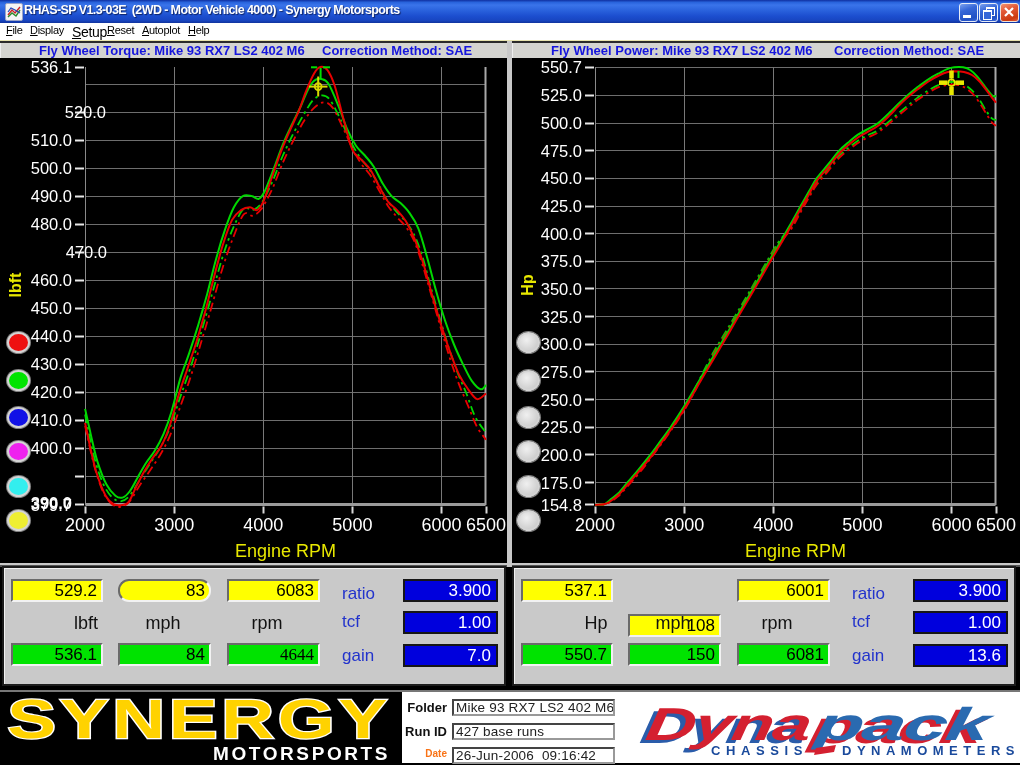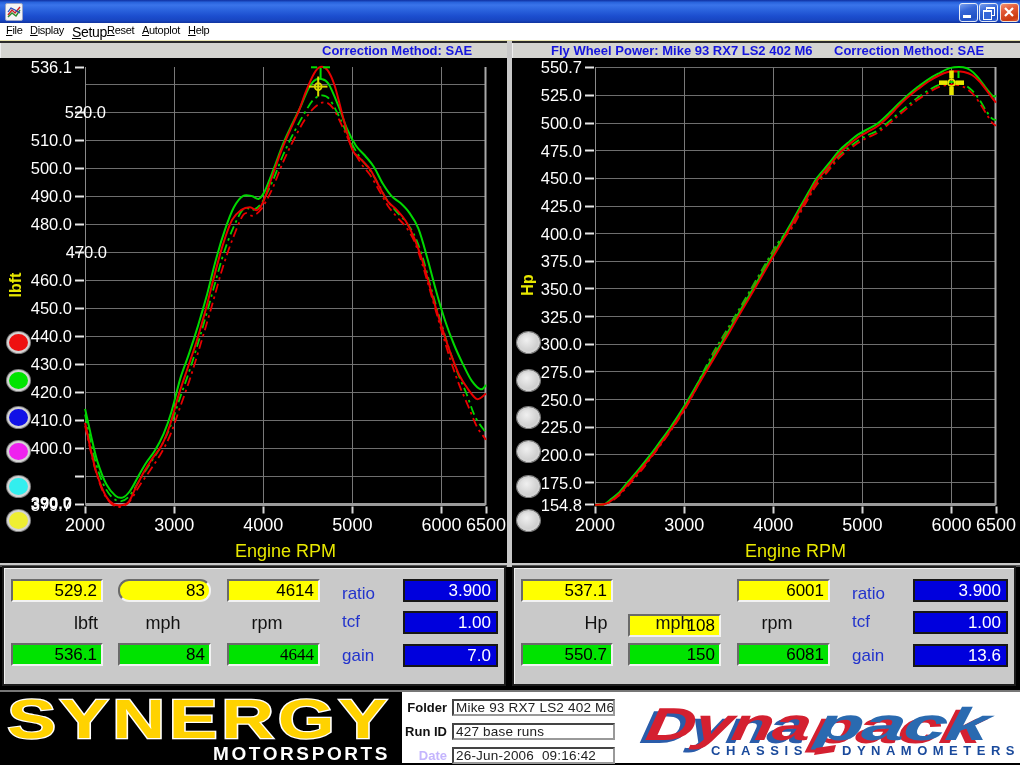--- a/index.html
+++ b/index.html
@@ -21,20 +21,22 @@
 
 <div class="abs" style="left:0;top:0;width:1020px;height:23px;
 background:linear-gradient(180deg,#0f2fa0 0%,#2863dc 10%,#3a74ea 22%,#2a62dd 45%,#1c4ecf 70%,#1846c2 88%,#10339e 100%);">
  <div class="abs" style="left:5px;top:3px;width:16px;height:16px;background:#f4f4f4;border:1px solid #9aa4c8;border-radius:2px;">
   <svg width="16" height="16" style="position:absolute;left:0;top:0">
    <polyline points="2,11 6,6 9,9 14,3" stroke="#cc2222" stroke-width="1.4" fill="none"></polyline>
    <polyline points="2,13 6,9 10,12 14,6" stroke="#2a8a2a" stroke-width="1.4" fill="none"></polyline>
    <polyline points="2,8 5,4 9,6 14,9" stroke="#2244bb" stroke-width="1.2" fill="none"></polyline>
   </svg>
  </div>
+ <div class="abs" style="left:24px;top:3px;font-size:12.5px;font-weight:bold;color:#fff;
+  text-shadow:1px 1px 1px rgba(0,0,30,.6);letter-spacing:-0.6px;">RHAS-SP V1.3-03E&nbsp; (2WD - Motor Vehicle 4000) - Synergy Motorsports</div>
  <div class="abs" style="left:959px;top:3px;width:17px;height:17px;border-radius:3px;border:1px solid #e6ecf8;
   background:linear-gradient(160deg,#7ba1ef 0%,#3667d8 35%,#2251c4 80%,#3b68d8 100%);">
   <div class="abs" style="left:3px;top:11px;width:8px;height:3px;background:#fff;"></div>
     </div>
  <div class="abs" style="left:979px;top:3px;width:17px;height:17px;border-radius:3px;border:1px solid #e6ecf8;
   background:linear-gradient(160deg,#7ba1ef 0%,#3667d8 35%,#2251c4 80%,#3b68d8 100%);">
   <div class="abs" style="left:5.5px;top:2.5px;width:7px;height:6px;border:1px solid #fff;border-top-width:2px;"></div>
   <div class="abs" style="left:2.5px;top:6px;width:7px;height:6.5px;border:1px solid #fff;border-top-width:2px;background:#3667d8;"></div>
     </div>
  <div class="abs" style="left:1000px;top:3px;width:17px;height:17px;border-radius:3px;border:1px solid #f0e2da;
@@ -51,20 +53,21 @@
 <div class="abs" style="left:72px;top:1px;font-size:14px;letter-spacing:-0.3px;color:#000;"><span style="text-decoration:underline">S</span>etup</div>
 <div class="abs" style="left:107px;top:1px;font-size:11px;letter-spacing:-0.3px;color:#000;"><span style="text-decoration:underline">R</span>eset</div>
 <div class="abs" style="left:142px;top:1px;font-size:11px;letter-spacing:-0.3px;color:#000;"><span style="text-decoration:underline">A</span>utoplot</div>
 <div class="abs" style="left:188px;top:1px;font-size:11px;letter-spacing:-0.3px;color:#000;"><span style="text-decoration:underline">H</span>elp</div>
 </div>
 <div class="abs" style="left:0;top:40px;width:1020px;height:1px;background:#e8e4b0;"></div>
 <div class="abs" style="left:0px;top:41px;width:507px;height:526px;background:#000;">
     <div class="abs" style="left:0;top:0;width:100%;height:2px;background:#2b2b2b;"></div>
     <div class="abs" style="left:0;top:2px;width:100%;height:15px;background:#d4d4d0;border-left:1px solid #eee;border-right:1px solid #888;"></div>
     <div class="abs" style="left:0;top:2px;width:100%;height:15px;font-size:13px;line-height:15px;font-weight:bold;color:#1515dd;white-space:nowrap;">
+      <span style="position:absolute;left:39px;">Fly Wheel Torque: Mike 93 RX7 LS2 402 M6</span>
       <span style="position:absolute;left:322px;">Correction Method: SAE</span>
     </div>
     <div class="abs" style="left:0;top:522px;width:100%;height:2px;background:#c9c9c9;"></div>
     <div class="abs" style="left:0;top:524px;width:100%;height:2px;background:#555;"></div>
   </div>
 <div class="abs" style="left:507px;top:41px;width:5px;height:526px;background:#c9c9c9;"></div>
 <div class="abs" style="left:512px;top:41px;width:508px;height:526px;background:#000;">
     <div class="abs" style="left:0;top:0;width:100%;height:2px;background:#2b2b2b;"></div>
     <div class="abs" style="left:0;top:2px;width:100%;height:15px;background:#d4d4d0;border-left:1px solid #eee;border-right:1px solid #888;"></div>
     <div class="abs" style="left:0;top:2px;width:100%;height:15px;font-size:13px;line-height:15px;font-weight:bold;color:#1515dd;white-space:nowrap;">
@@ -245,21 +248,21 @@
 <div class="circ" style="left:517px;top:369.5px;background:radial-gradient(circle at 40% 35%,#f0f0f0,#c2c2c2);"></div>
 <div class="circ" style="left:517px;top:406.5px;background:radial-gradient(circle at 40% 35%,#f0f0f0,#c2c2c2);"></div>
 <div class="circ" style="left:517px;top:441px;background:radial-gradient(circle at 40% 35%,#f0f0f0,#c2c2c2);"></div>
 <div class="circ" style="left:517px;top:475.5px;background:radial-gradient(circle at 40% 35%,#f0f0f0,#c2c2c2);"></div>
 <div class="circ" style="left:517px;top:509.5px;background:radial-gradient(circle at 40% 35%,#f0f0f0,#c2c2c2);"></div>
 <div class="abs" style="left:2px;top:566px;width:500px;height:116px;background:#c9c9c9;border:2px solid #1c1c1c;box-shadow:inset 1px 1px 0 #f2f2f2;"></div>
 <div class="vbox ybox" style="left:11px;top:579px;width:84px;">529.2</div>
 <div class="vbox gbox" style="left:11px;top:643px;width:84px;">536.1</div>
 <div class="vbox ybox" style="left:118px;top:579px;width:85px;border-radius:11px;">83</div>
 <div class="vbox gbox" style="left:118px;top:643px;width:85px;">84</div>
-<div class="vbox ybox" style="left:227px;top:579px;width:85px;">4614</div>
+<div class="vbox ybox" style="left:227px;top:579px;width:85px;">6083</div>
 <div class="vbox gbox" style="left:227px;top:643px;width:85px;font-family:Liberation Serif, serif;">4644</div>
 <div class="ulab" style="left:41px;top:613px;">lbft</div>
 <div class="ulab" style="left:118px;top:613px;">mph</div>
 <div class="ulab" style="left:222px;top:613px;">rpm</div>
 <div class="blab" style="left:342px;top:584px;">ratio</div>
 <div class="blab" style="left:342px;top:612px;">tcf</div>
 <div class="blab" style="left:342px;top:646px;">gain</div>
 <div class="bbox" style="left:403px;top:579px;width:86px;">3.900</div>
 <div class="bbox" style="left:403px;top:611px;width:86px;">1.00</div>
 <div class="bbox" style="left:403px;top:644px;width:86px;">7.0</div>
@@ -283,21 +286,21 @@
 <div class="abs" style="left:0;top:690px;width:1020px;height:2px;background:#777;"></div>
 <div class="abs" style="left:402px;top:692px;width:618px;height:71px;background:#fff;"></div>
 <svg class="abs" style="left:0;top:688px" width="402" height="77">
 <text x="6" y="54.5" font-family="Liberation Sans" font-weight="bold" font-size="60" letter-spacing="3" fill="#ffd200" stroke="#fff" stroke-width="2.6" paint-order="stroke" transform="scale(1.22,0.92)" text-rendering="geometricPrecision">SYNERGY</text>
 <text x="213" y="72" font-family="Liberation Sans" font-weight="bold" font-size="19" letter-spacing="2.6" fill="#fff">MOTORSPORTS</text>
 </svg>
 <div class="abs" style="left:377px;top:700px;width:70px;text-align:right;font-size:13px;font-weight:bold;color:#111;">Folder</div>
 <div class="abs" style="left:452px;top:699px;width:157px;height:13px;background:#fff;border:2px solid;border-color:#444 #999 #999 #444;font-size:13.5px;letter-spacing:0.2px;line-height:13px;color:#222;padding-left:2px;white-space:nowrap;overflow:hidden;">Mike 93 RX7 LS2 402 M6</div>
 <div class="abs" style="left:377px;top:724px;width:70px;text-align:right;font-size:13px;font-weight:bold;color:#111;">Run ID</div>
 <div class="abs" style="left:452px;top:723px;width:157px;height:13px;background:#fff;border:2px solid;border-color:#444 #999 #999 #444;font-size:13.5px;letter-spacing:0.2px;line-height:13px;color:#222;padding-left:2px;white-space:nowrap;overflow:hidden;">427 base runs</div>
-<div class="abs" style="left:377px;top:748px;width:70px;text-align:right;font-size:13px;font-weight:bold;color:#c4b5fd;">Date</div>
+<div class="abs" style="left:377px;top:748px;width:70px;text-align:right;font-size:10px;font-weight:bold;color:#f97316;">Date</div>
 <div class="abs" style="left:452px;top:747px;width:157px;height:13px;background:#fff;border:2px solid;border-color:#444 #999 #999 #444;font-size:13.5px;letter-spacing:0.2px;line-height:13px;color:#222;padding-left:2px;white-space:nowrap;overflow:hidden;">26-Jun-2006&nbsp; 09:16:42</div>
 <svg class="abs" style="left:620px;top:688px" width="400" height="77">
 <g font-family="Liberation Sans" font-weight="bold" font-style="italic" font-size="46" letter-spacing="-1">
  <g transform="translate(24,51.5) scale(1.51,1) skewX(-6)">
   <text x="-3.2" y="3.6" fill="#2a5caa">Dyna</text>
   <text x="0" y="0" fill="#d42030">Dyna</text>
  </g>
  <g transform="translate(194,51.5) scale(1.70,1) skewX(-6)">
   <text x="-3.2" y="3.6" fill="#d42030">pack</text>
   <text x="0" y="0" fill="#2a6ab0">pack</text>

